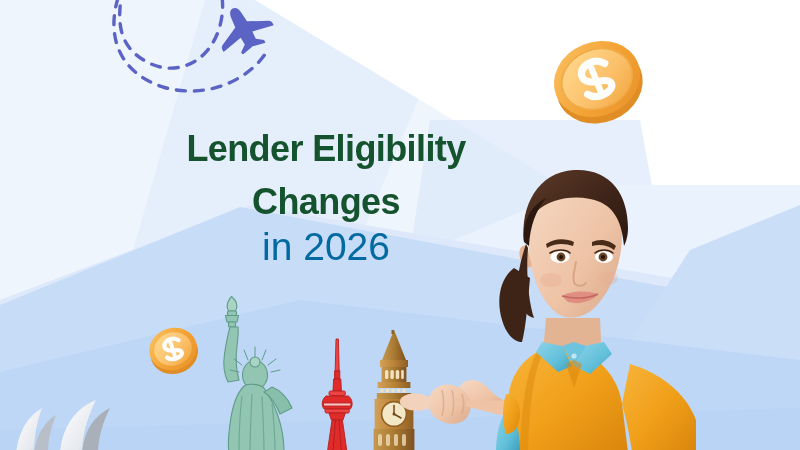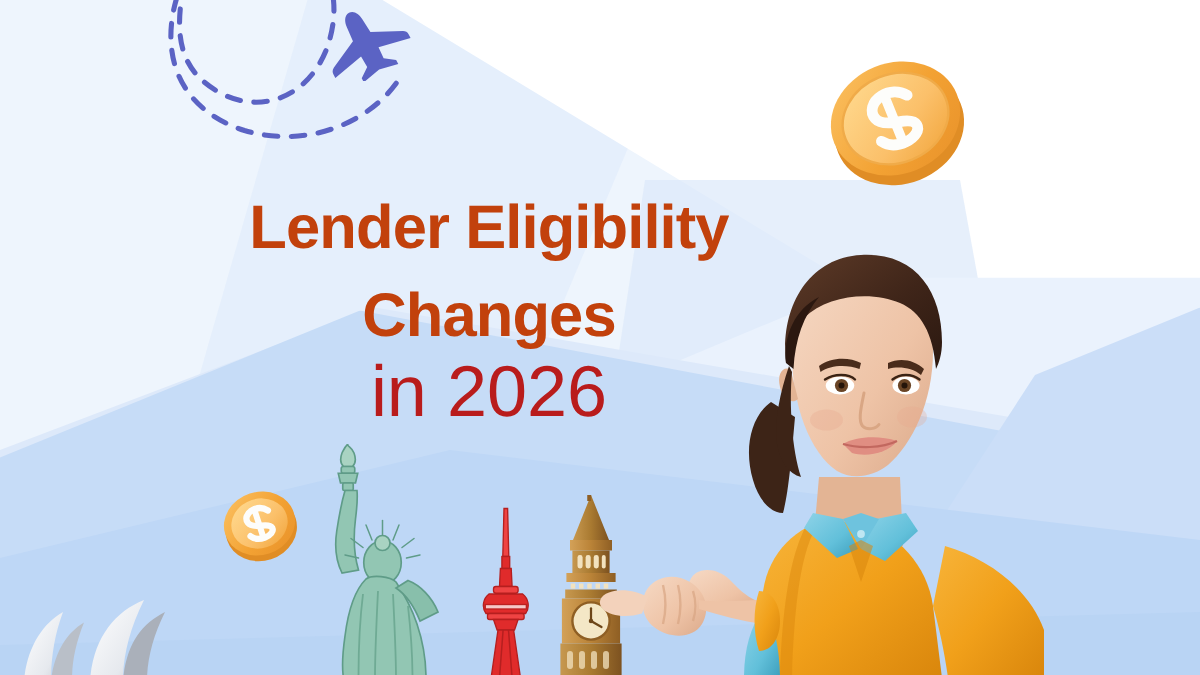--- a/index.html
+++ b/index.html
@@ -62,32 +62,32 @@
 
   
   #headline{
     position:absolute;left:104px;top:130px;width:444px;
     text-align:center;
     line-height:1.04;
     z-index:40;
   }
   .hl-line1,.hl-line2{
     display:block;
-    color:#c2410c;
+    color:#14532d;
     font-weight:bold;
-    font-size:41px;
+    font-size:36px;
     letter-spacing:-0.6px;
     white-space:nowrap;
   }
   .hl-line2{margin-top:16px;}
   .hl-line3{
     display:block;
-    color:#b91c1c;
+    color:#0369a1;
     font-weight:400;
-    font-size:48px;
+    font-size:39px;
     letter-spacing:0px;
     margin-top:6px;
   }
 </style>
 </head>
 <body>
 
 <div id="banner">
 
   <div class="bg-layer">

